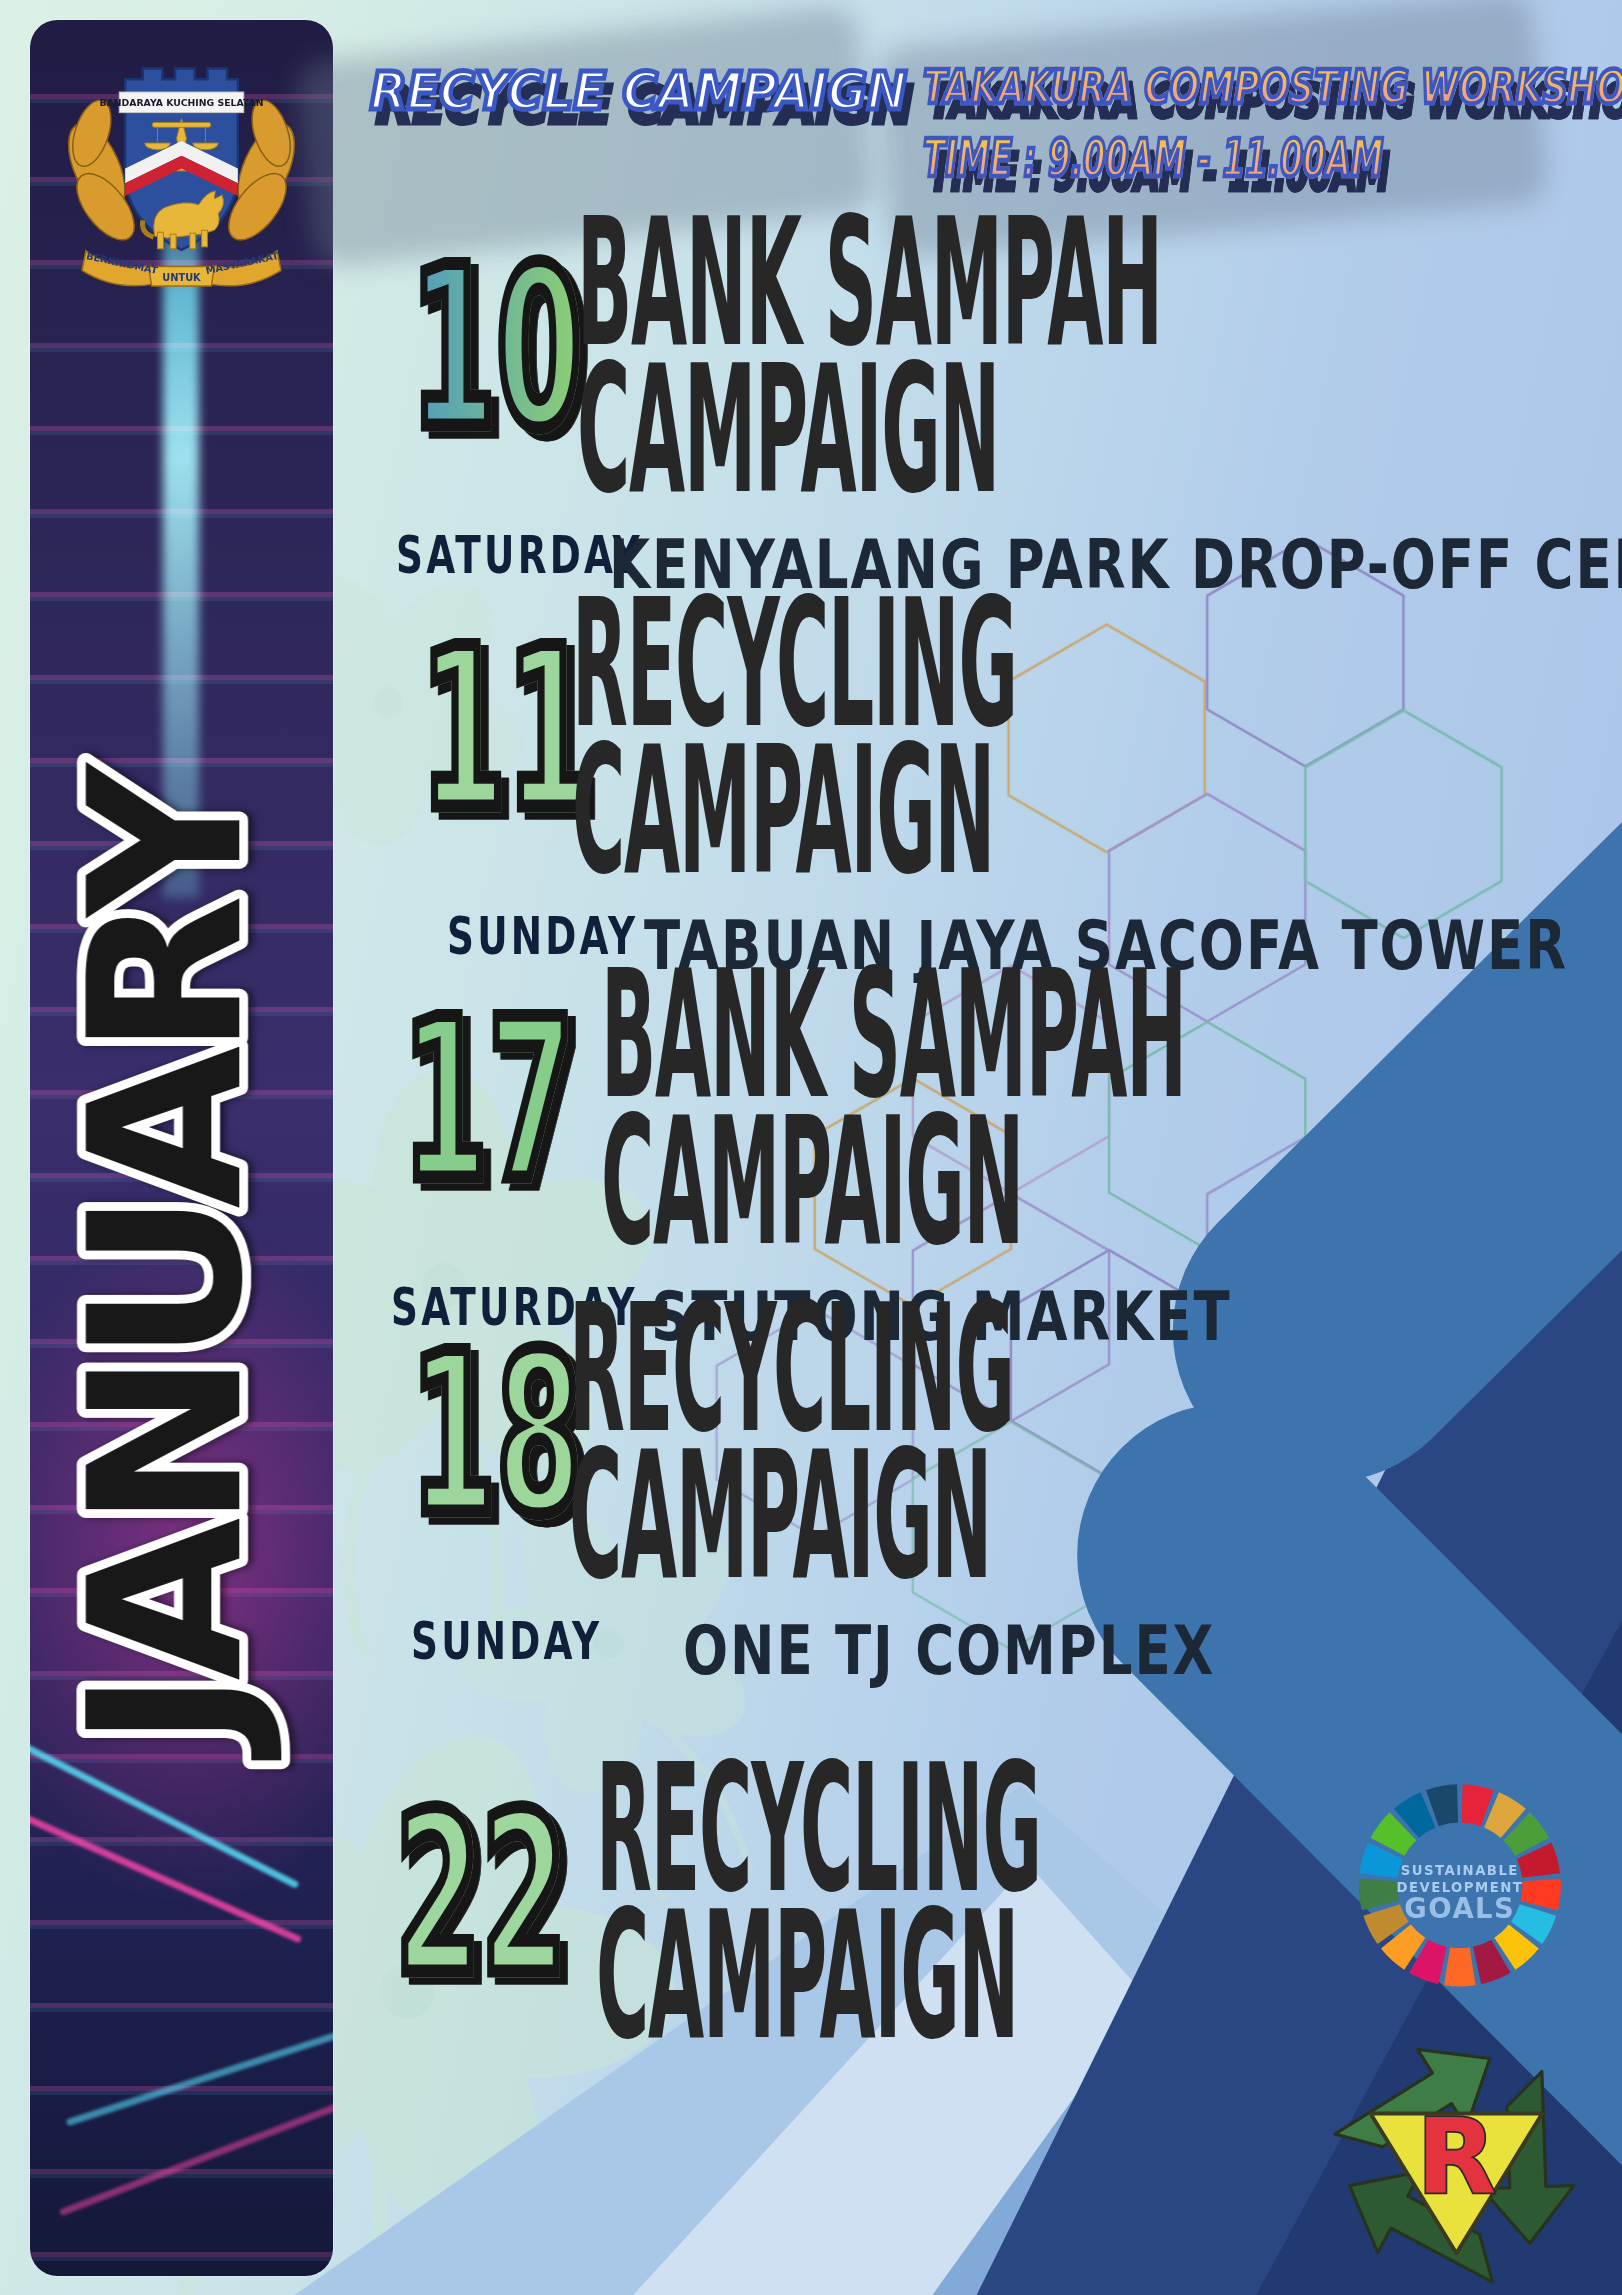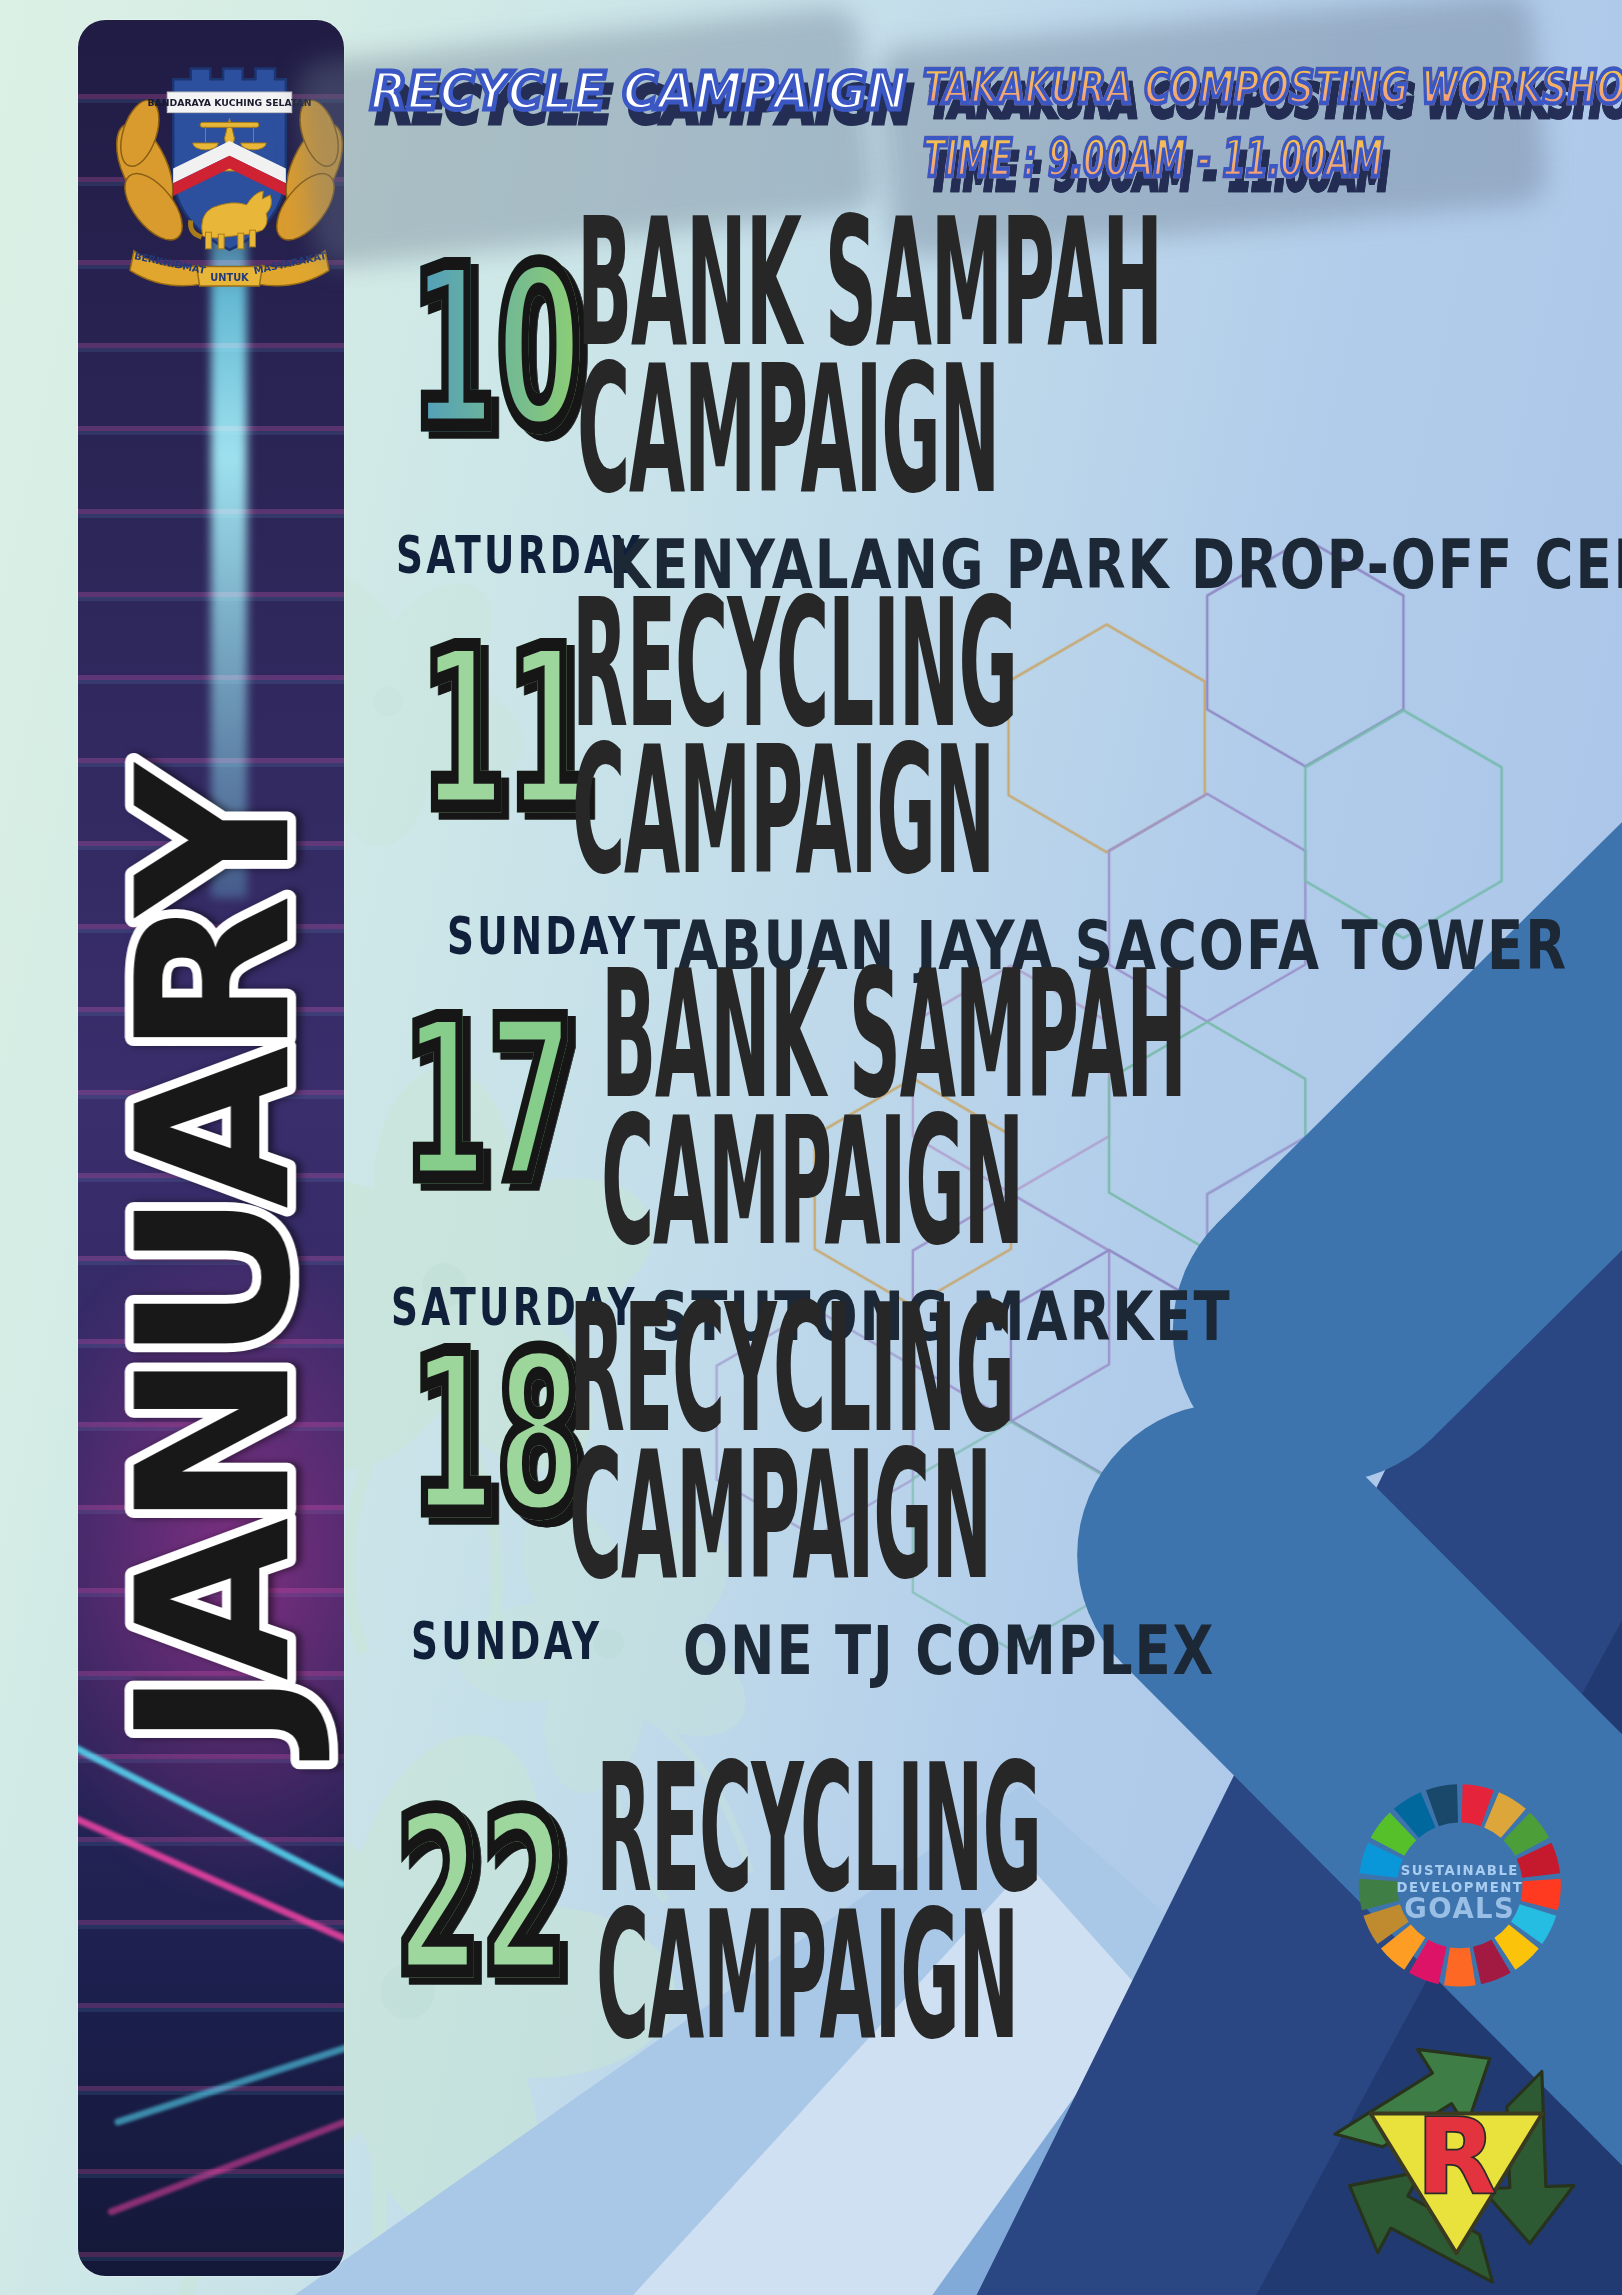--- a/index.html
+++ b/index.html
@@ -6,25 +6,24 @@
   body{
     width:1623px;height:2295px;overflow:hidden;position:relative;
     font-family:"DejaVu Sans",sans-serif;
     background:linear-gradient(102deg,#dcf1e5 0%,#d4ece5 16%,#c6e0ea 40%,#b2cdea 66%,#a7c1e8 100%);
   }
   .layer{position:absolute;inset:0;}
   svg{display:block;}
 
   
   .sidebar{
-    position:absolute;left:30px;top:19.6px;width:266px;height:2256px;
+    position:absolute;left:30px;top:19.6px;width:303px;height:2256px;
     border-radius:27.5px;overflow:hidden;
     background:linear-gradient(180deg,#201c44 0%,#2c2658 22%,#3a2e6c 48%,#2e2760 70%,#1b1f4c 88%,#141838 100%);
     box-shadow:0 0 0 1px rgba(255,255,255,.25);
-    margin-left:48px;
   }
   .sidebar .beam{
     position:absolute;left:133px;top:142px;width:36px;height:736px;
     background:linear-gradient(180deg,rgba(120,235,255,0) 0%,rgba(120,235,255,.75) 18%,rgba(170,245,255,.9) 40%,rgba(120,235,255,.25) 100%);
     filter:blur(4.9px);
   }
   .sidebar .scanlines{
     position:absolute;inset:0;
     background:repeating-linear-gradient(180deg,rgba(255,80,170,0) 0 74px,rgba(255,80,170,.22) 74px 79px,rgba(90,200,255,.10) 79px 83px);
     mix-blend-mode:screen;

